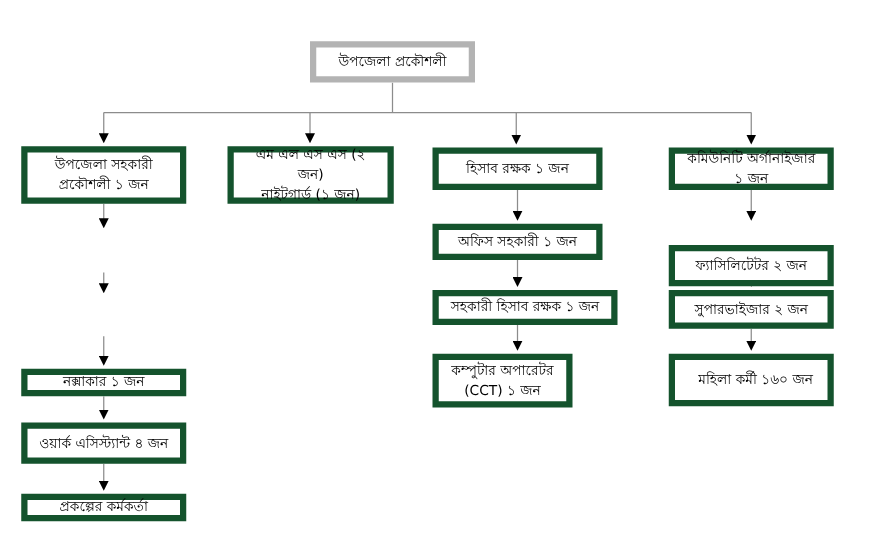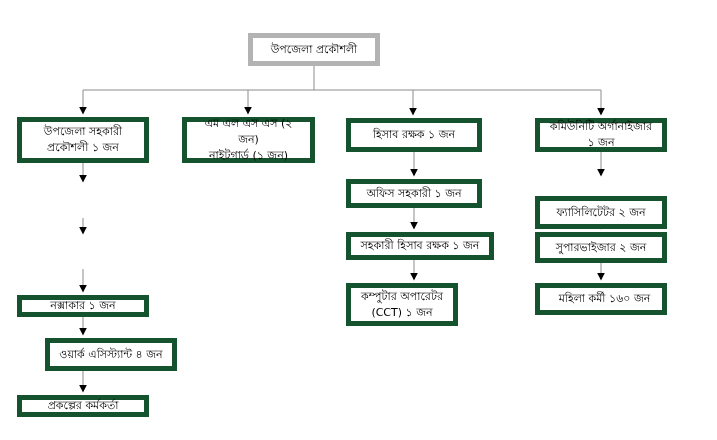--- a/index.html
+++ b/index.html
@@ -24,31 +24,31 @@
     font-size:11px;
     line-height:1.45;
     padding:1px 6px;
     white-space:pre-line;
   }
   .n-root{left:248px;top:33px;width:132px;height:33px;border-color:#b3b3b3;}
   .n-c1n1{left:17px;top:117px;width:132px;height:46px;}
   .n-c1n2{left:17px;top:185px;width:132px;height:33px;}
   .n-c1n3{left:17px;top:237px;width:132px;height:32px;}
   .n-c1n4{left:17px;top:295px;width:132px;height:22px;}
-  .n-c1n5{left:17px;top:338px;width:132px;height:33px;margin-left:28px;}
+  .n-c1n5{left:17px;top:338px;width:132px;height:33px;}
   .n-c1n6{left:17px;top:395px;width:132px;height:22px;}
   .n-c2n1{left:182px;top:117px;width:133px;height:46px;}
   .n-c3n1{left:346px;top:118px;width:136px;height:34px;}
   .n-c3n2{left:346px;top:179px;width:136px;height:29px;}
   .n-c3n3{left:346px;top:232px;width:148px;height:28px;}
   .n-c3n4{left:346px;top:283px;width:112px;height:43px;}
   .n-c4n1{left:535px;top:118px;width:132px;height:34px;}
   .n-c4n2{left:535px;top:196px;width:132px;height:33px;}
   .n-c4n3{left:535px;top:232px;width:132px;height:31px;}
-  .n-c4n4{left:535px;top:283px;width:132px;height:32px;padding-left:13px;}
+  .n-c4n4{left:535px;top:283px;width:132px;height:42px;padding-left:13px;}
 </style>
 </head>
 <body>
 
 <div id="canvas">
 
   <svg class="wires" viewBox="0 0 717 440" xmlns="http://www.w3.org/2000/svg">
     <defs>
       <marker id="arr" viewBox="0 0 10 10" refX="8" refY="5" markerWidth="8" markerHeight="8" orient="auto">
         <path d="M0,0 L10,5 L0,10 z" fill="#000000"></path>

